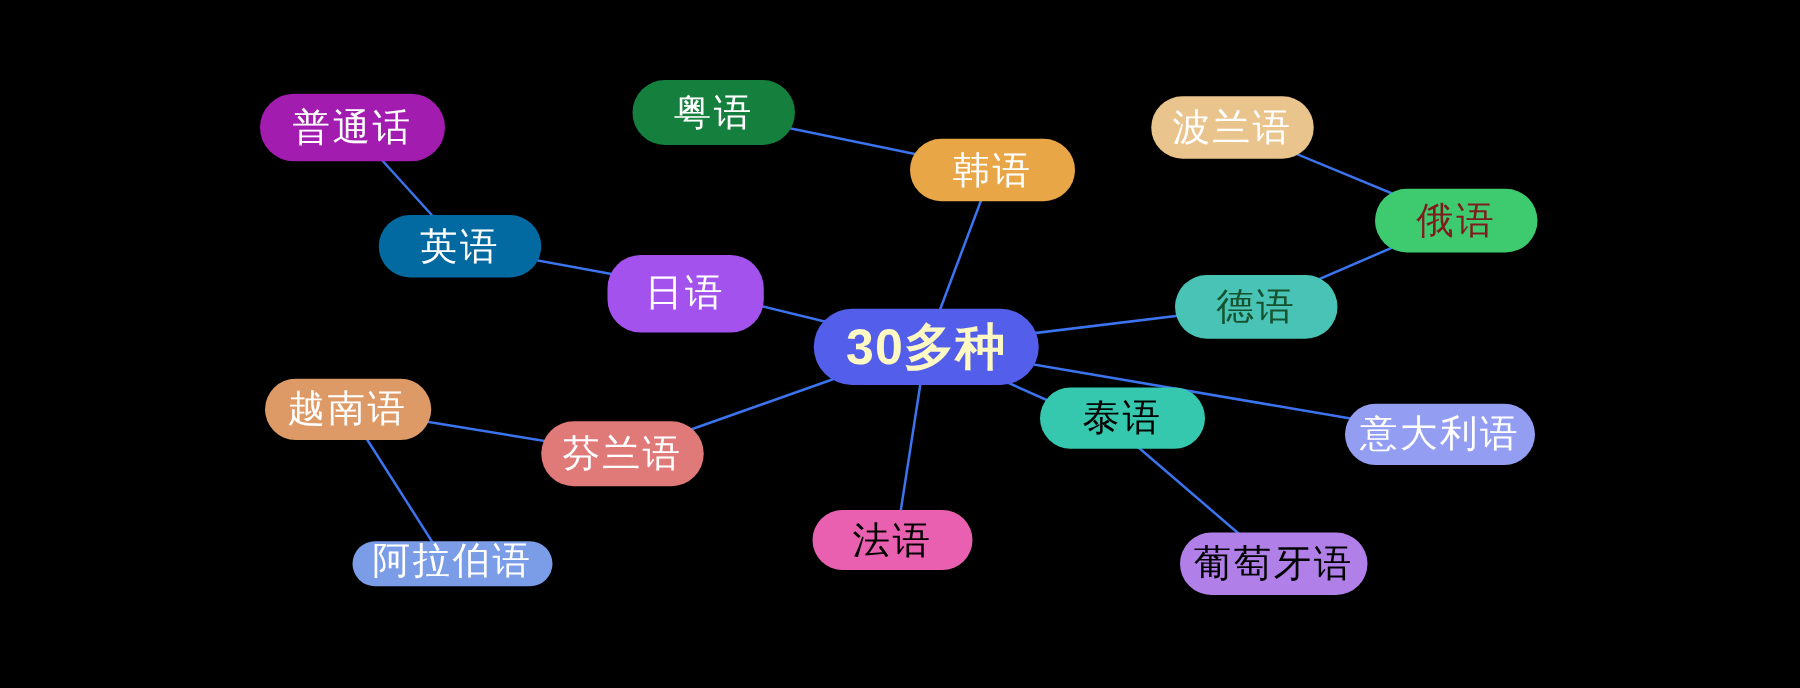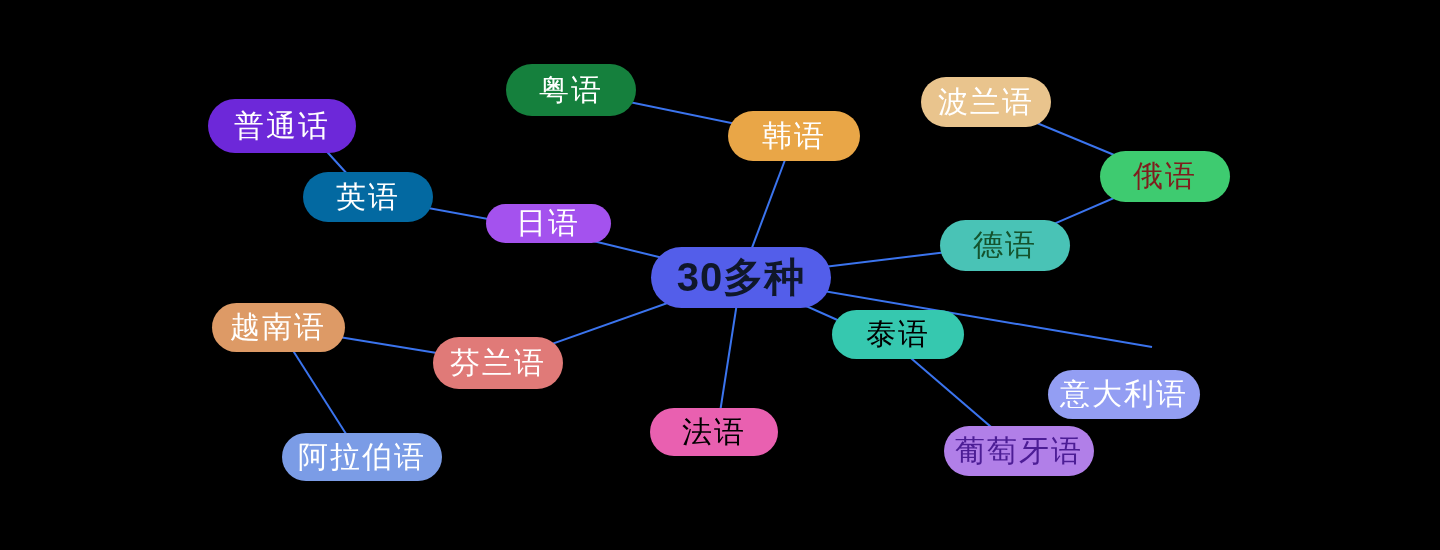--- a/index.html
+++ b/index.html
@@ -58,62 +58,62 @@
       <line x1="1005" y1="245" x2="741" y2="277" stroke="#3b74ee" stroke-width="2"></line>
       <line x1="741" y1="277" x2="1152" y2="347" stroke="#3b74ee" stroke-width="2"></line>
       <line x1="741" y1="277" x2="898" y2="347" stroke="#3b74ee" stroke-width="2"></line>
       <line x1="898" y1="347" x2="1019" y2="451" stroke="#3b74ee" stroke-width="2"></line>
       <line x1="741" y1="277" x2="714" y2="451" stroke="#3b74ee" stroke-width="2"></line>
       <line x1="741" y1="277" x2="498" y2="363" stroke="#3b74ee" stroke-width="2"></line>
       <line x1="498" y1="363" x2="278" y2="327" stroke="#3b74ee" stroke-width="2"></line>
       <line x1="278" y1="327" x2="362" y2="459" stroke="#3b74ee" stroke-width="2"></line>
     </svg>
   <div id="node-layer">
-      <div class="node center" style="left: 651px; top: 246.5px; width: 180px; height: 61px; background: rgb(83, 94, 234); border-radius: 30.5px; color: #0f172a;">
+      <div class="node center" style="left: 651px; top: 246.5px; width: 180px; height: 61px; background: rgb(83, 94, 234); border-radius: 30.5px; color: #fef9c3;">
         <span>30多种</span>
       </div>
-      <div class="node" style="left: 208px; top: 75px; width: 148px; height: 54px; background: #6d28d9; border-radius: 27px; color: rgb(255, 255, 255); margin-top: 24px;">
+      <div class="node" style="left: 208px; top: 75px; width: 148px; height: 54px; background: #a21caf; border-radius: 27px; color: rgb(255, 255, 255);">
         <span>普通话</span>
       </div>
       <div class="node" style="left: 303px; top: 172px; width: 130px; height: 50px; background: #0369a1; border-radius: 25px; color: rgb(255, 255, 255);">
         <span>英语</span>
       </div>
       <div class="node" style="left: 506px; top: 64px; width: 130px; height: 52px; background: #15803d; border-radius: 26px; color: rgb(255, 255, 255);">
         <span>粤语</span>
       </div>
       <div class="node" style="left: 728px; top: 111px; width: 132px; height: 50px; background: rgb(233, 166, 71); border-radius: 25px; color: rgb(255, 255, 255);">
         <span>韩语</span>
       </div>
-      <div class="node" style="left: 485.5px; top: 203.5px; width: 125px; height: 39px; background: rgb(164, 82, 238); border-radius: 26.5px; color: rgb(255, 255, 255);">
+      <div class="node" style="left: 485.5px; top: 203.5px; width: 125px; height: 62px; background: rgb(164, 82, 238); border-radius: 26.5px; color: rgb(255, 255, 255);">
         <span>日语</span>
       </div>
       <div class="node" style="left: 921px; top: 77px; width: 130px; height: 50px; background: rgb(233, 196, 141); border-radius: 25px; color: rgb(255, 255, 255);">
         <span>波兰语</span>
       </div>
       <div class="node" style="left: 1100px; top: 150.5px; width: 130px; height: 51px; background: rgb(62, 203, 112); border-radius: 25.5px; color: #7f1d1d;">
         <span>俄语</span>
       </div>
       <div class="node" style="left: 940px; top: 219.5px; width: 130px; height: 51px; background: rgb(73, 195, 182); border-radius: 25.5px; color: #14532d;">
         <span>德语</span>
       </div>
       <div class="node" style="left: 832px; top: 310px; width: 132px; height: 49px; background: rgb(54, 200, 175); border-radius: 24.5px; color: #000000;">
         <span>泰语</span>
       </div>
-      <div class="node" style="left: 1048px; top: 322.5px; width: 152px; height: 49px; background: rgb(147, 158, 243); border-radius: 24.5px; color: rgb(255, 255, 255); margin-top: 47px;">
+      <div class="node" style="left: 1076px; top: 322.5px; width: 152px; height: 49px; background: rgb(147, 158, 243); border-radius: 24.5px; color: rgb(255, 255, 255);">
         <span>意大利语</span>
       </div>
-      <div class="node" style="left: 944px; top: 426px; width: 150px; height: 50px; background: rgb(177, 127, 232); border-radius: 25px; color: #4c1d95;">
+      <div class="node" style="left: 944px; top: 426px; width: 150px; height: 50px; background: rgb(177, 127, 232); border-radius: 25px; color: #000000;">
         <span>葡萄牙语</span>
       </div>
       <div class="node" style="left: 211.5px; top: 302.5px; width: 133px; height: 49px; background: rgb(221, 154, 102); border-radius: 24.5px; color: rgb(255, 255, 255);">
         <span>越南语</span>
       </div>
       <div class="node" style="left: 433px; top: 337px; width: 130px; height: 52px; background: rgb(224, 122, 120); border-radius: 26px; color: rgb(255, 255, 255); align-items: center;">
         <span>芬兰语</span>
       </div>
-      <div class="node" style="left: 282px; top: 433px; width: 160px; height: 48px; background: rgb(123, 156, 230); border-radius: 26px; color: rgb(255, 255, 255);">
+      <div class="node" style="left: 282px; top: 433px; width: 160px; height: 36px; background: rgb(123, 156, 230); border-radius: 26px; color: rgb(255, 255, 255); align-items: flex-end;">
         <span>阿拉伯语</span>
       </div>
       <div class="node" style="left: 650px; top: 408px; width: 128px; height: 48px; background: rgb(233, 96, 176); border-radius: 24px; color: #000000;">
         <span>法语</span>
       </div>
     </div>
 </div>
 
 </body></html>

